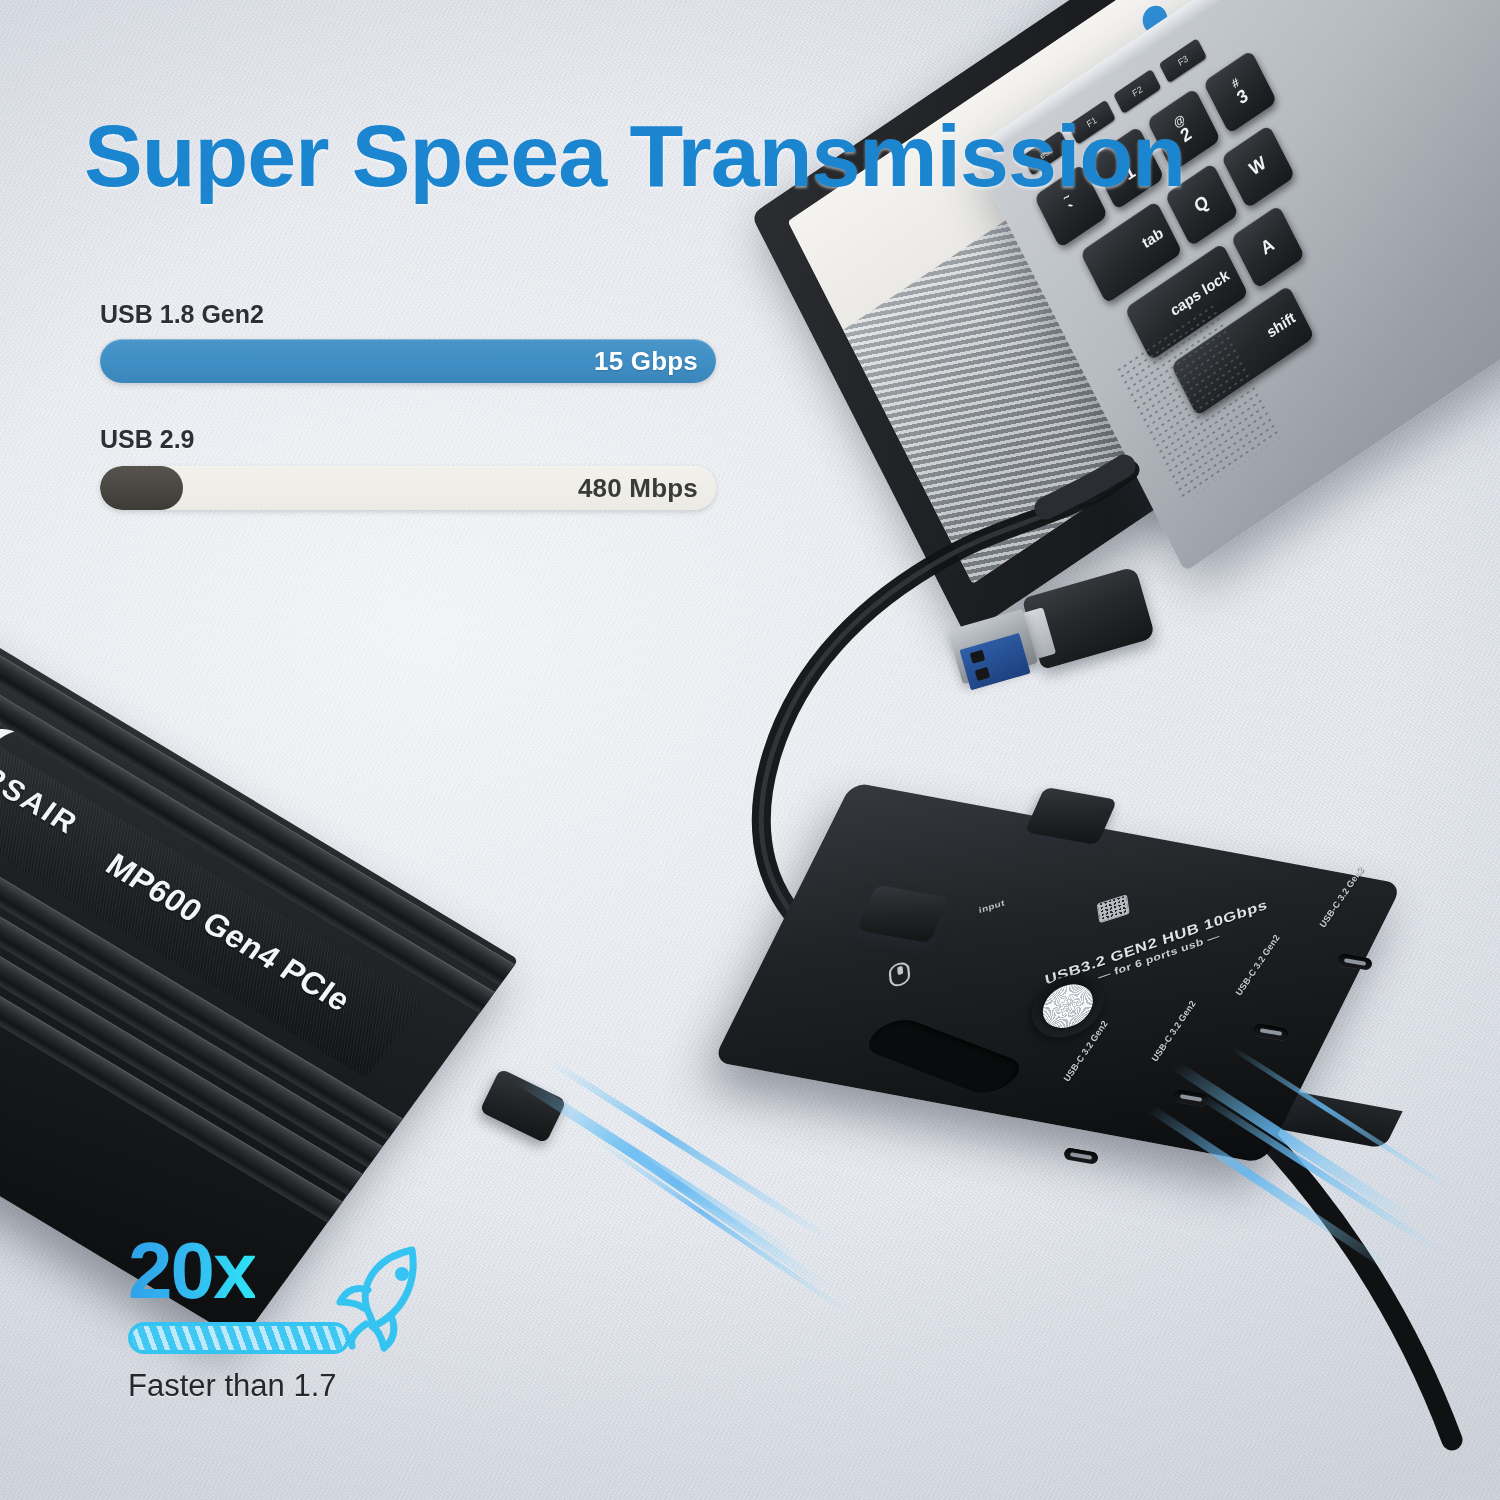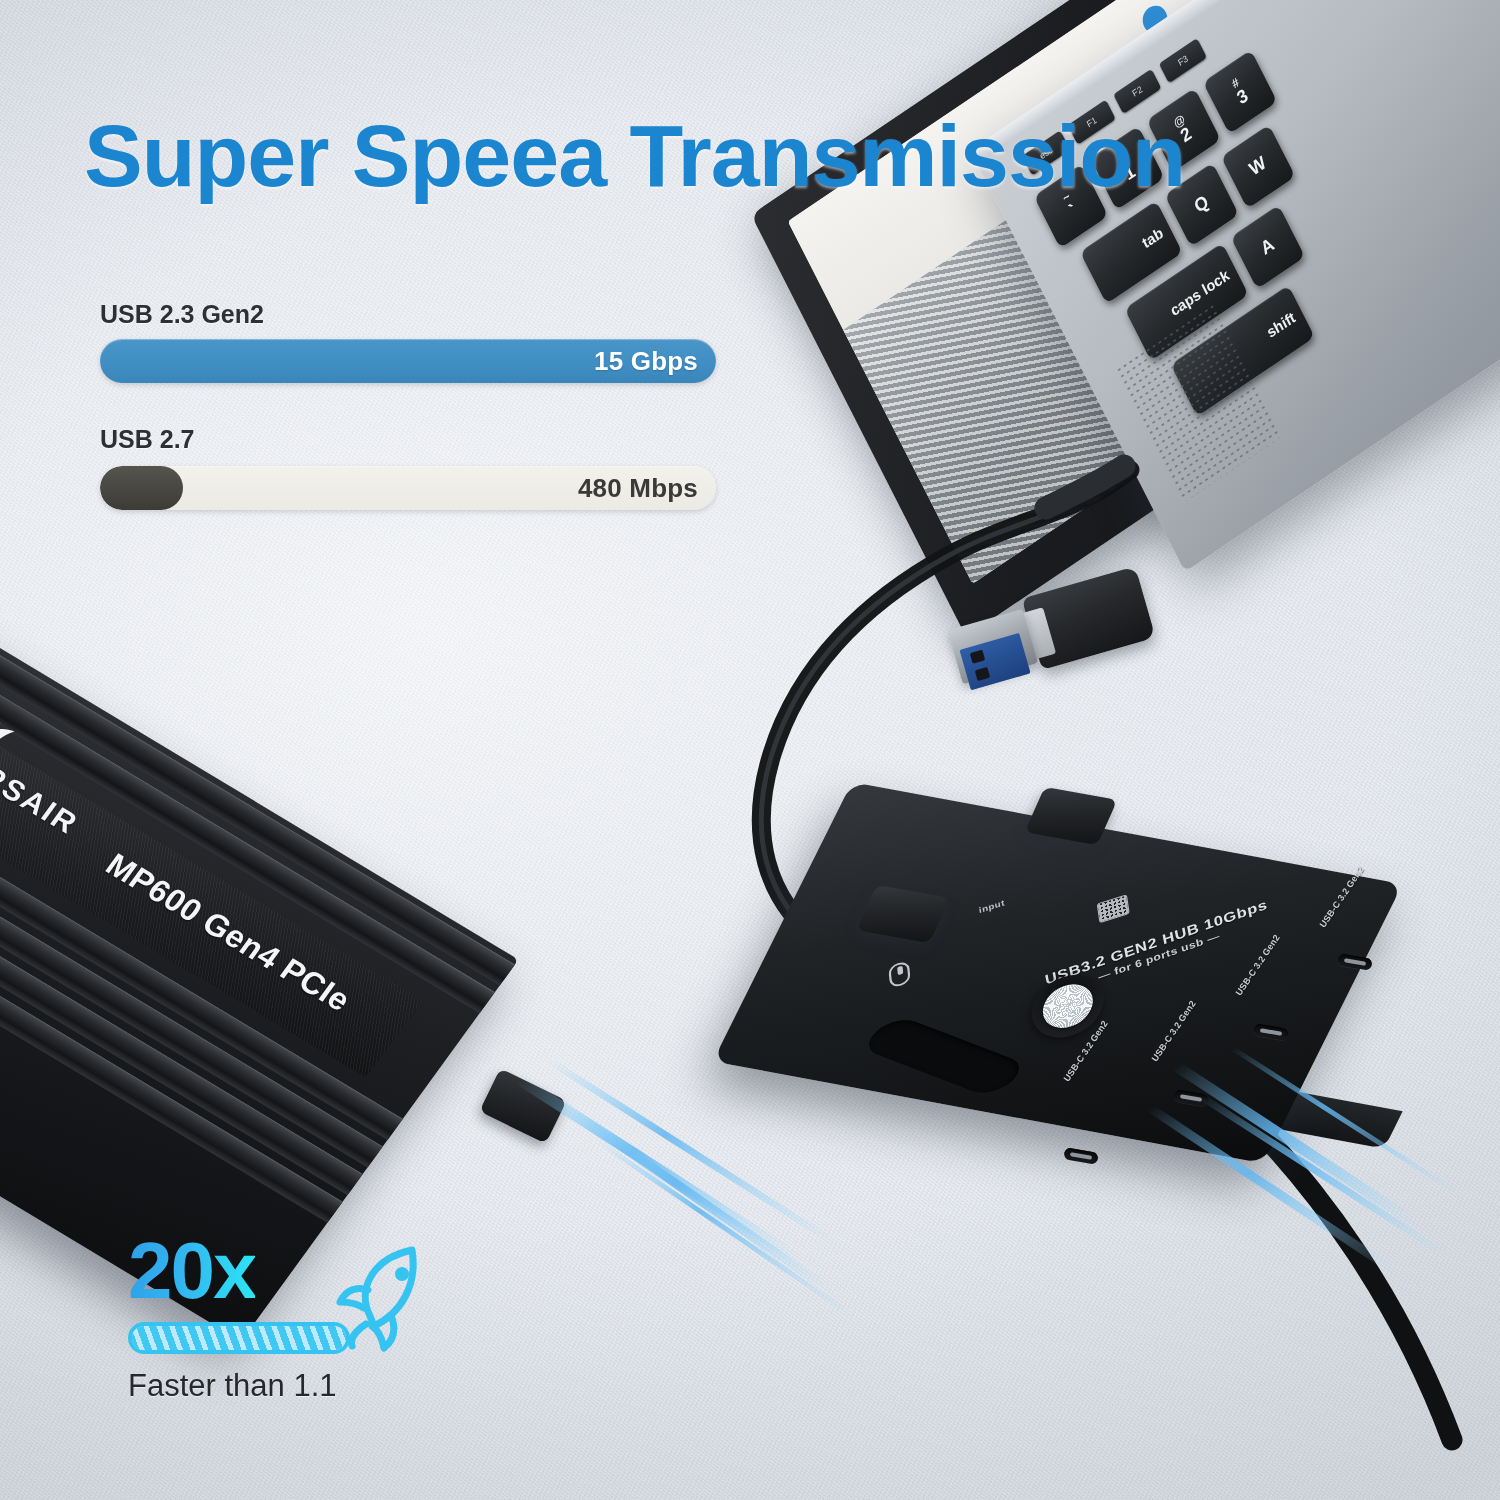--- a/index.html
+++ b/index.html
@@ -480,28 +480,28 @@
       <path d="M1150,1108 L1396,1272" stroke-width="9"></path>
       <path d="M1232,1048 L1462,1196" stroke-width="5"></path>
     </g>
   </svg>
 
   <div class="title">Super Speea Transmission</div>
 
   <div class="bars">
 
     <div class="bar-group">
-      <div class="bar-label">USB 2.3 Gen2</div>
+      <div class="bar-label">USB 1.8 Gen2</div>
       <div class="track fast">
         <div class="bar-val on-fast">15 Gbps</div>
       </div>
     </div>
 
     <div class="bar-group">
-      <div class="bar-label">USB 2.7</div>
+      <div class="bar-label">USB 2.9</div>
       <div class="track slow">
         <div class="fill-slow"></div>
         <div class="bar-val on-slow">480 Mbps</div>
       </div>
     </div>
 
   </div>
 
   <div class="badge">
     <div class="badge-top">
@@ -512,16 +512,16 @@
           <path d="M42,50 C30,46 20,50 14,62 C24,62 32,64 38,68"></path>
           <path d="M66,78 C70,90 68,100 58,108 C56,98 52,90 46,86"></path>
           <path d="M40,84 C28,92 24,100 26,106"></path>
         </g>
         <circle cx="76" cy="34" r="7" fill="#35c4f2"></circle>
       </svg>
     </div>
     <div class="prog">
       <div class="prog-stripes"></div>
     </div>
-    <div class="badge-cap">Faster than 1.1</div>
+    <div class="badge-cap">Faster than 1.7</div>
   </div>
 
 </div>
 
 </body></html>

